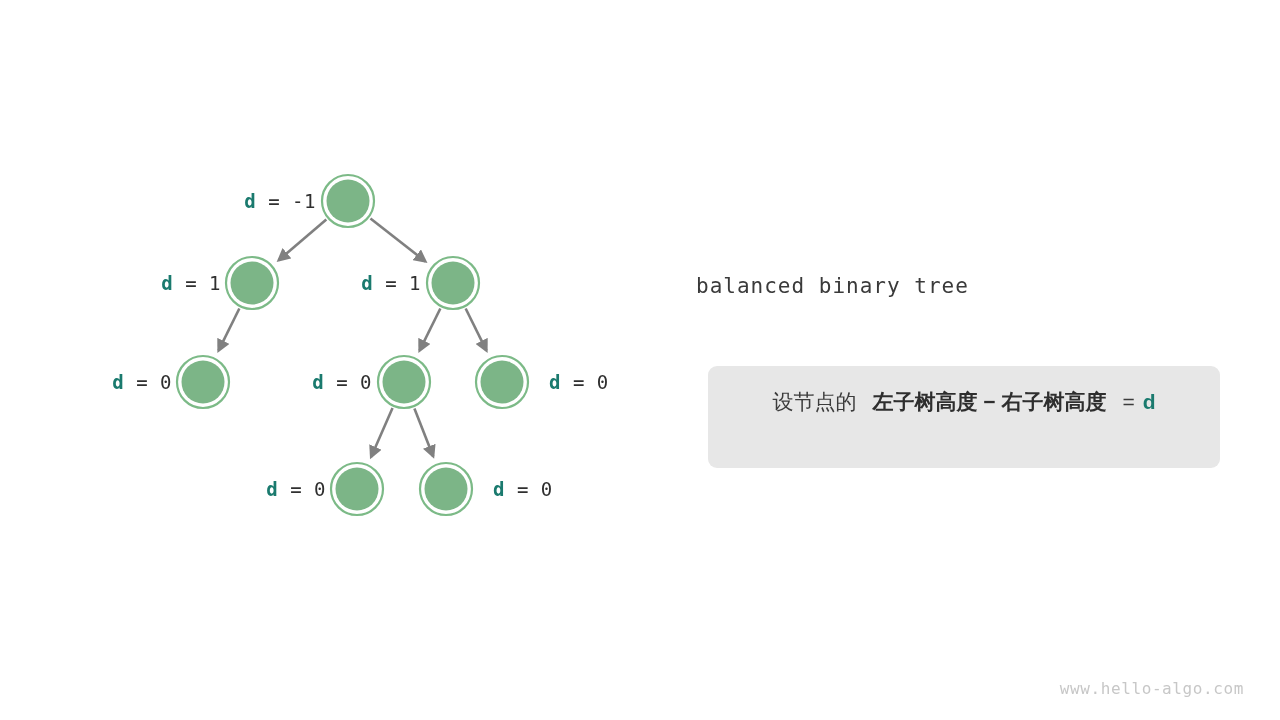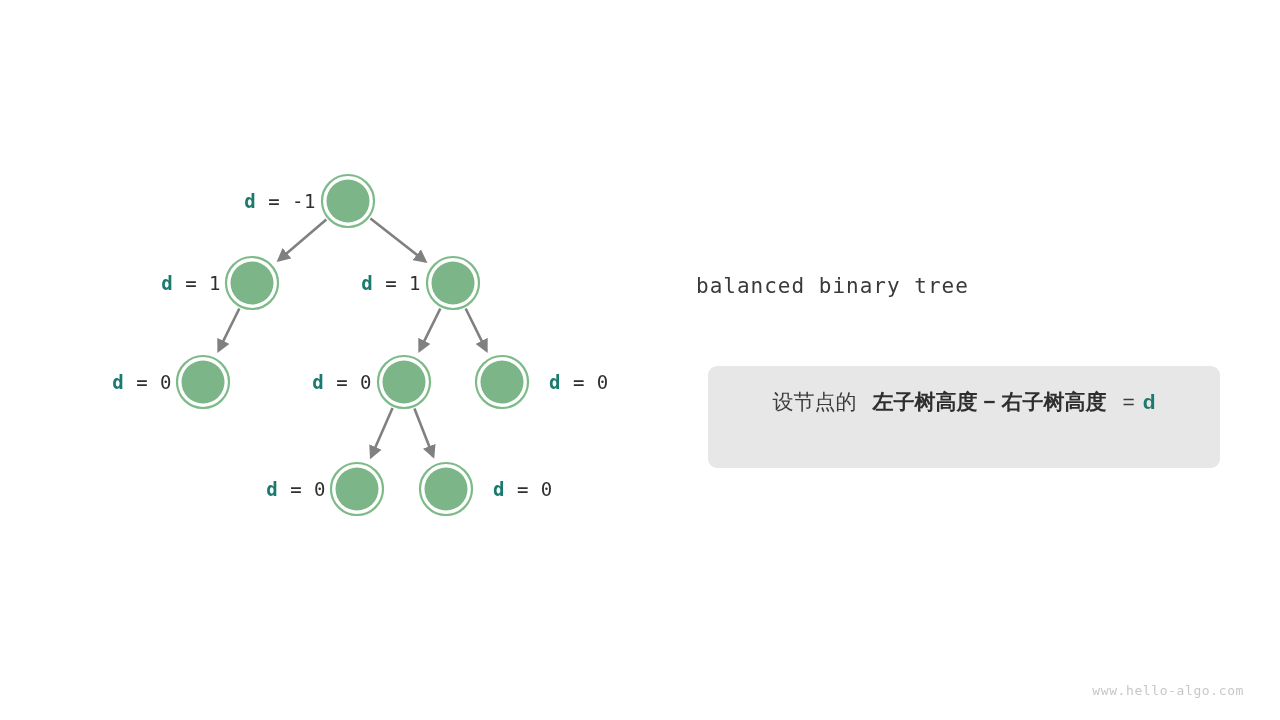--- a/index.html
+++ b/index.html
@@ -114,21 +114,21 @@
     display: inline-block;
     width: 8px;
   }
 
   
   #watermark {
     position: absolute;
     right: 36px;
     bottom: 22px;
     font-family: "DejaVu Sans Mono", "Liberation Mono", monospace;
-    font-size: 13px;
+    font-size: 16px;
     color: #c7c7c7;
     letter-spacing: 0.6px;
     text-align: right;
   }
 </style>
 </head>
 <body>
 
 <div id="page">
 

